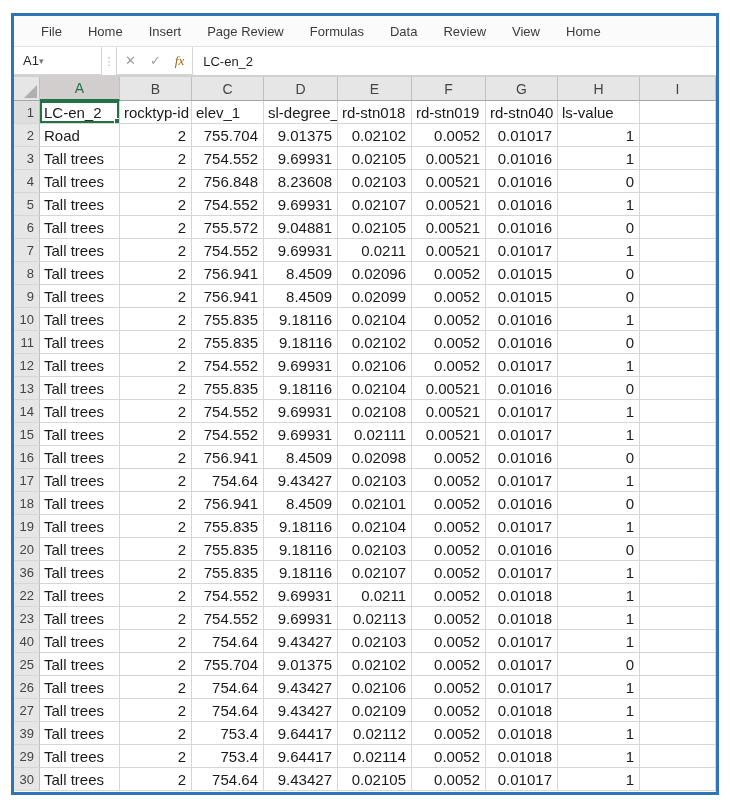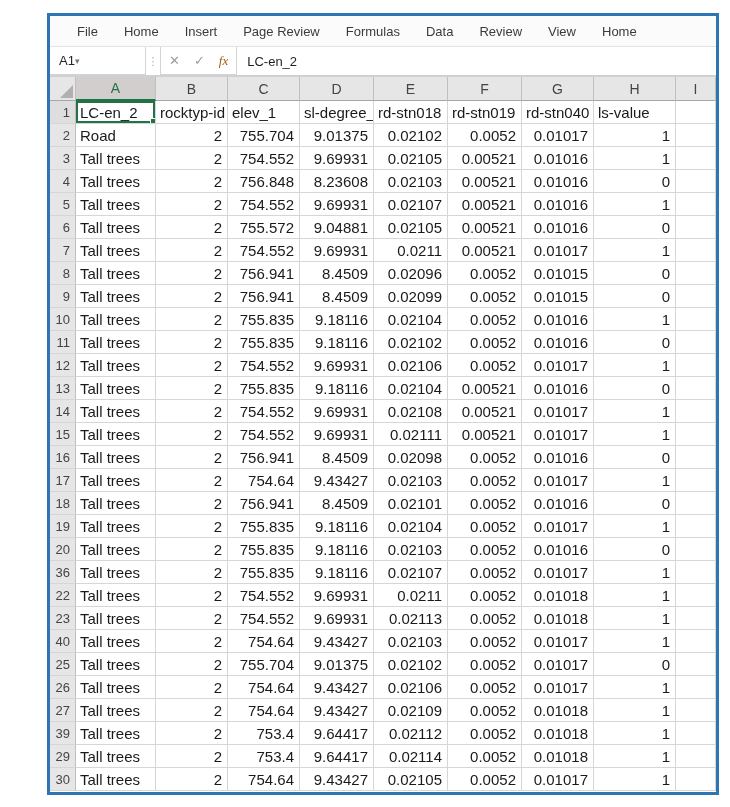--- a/index.html
+++ b/index.html
@@ -1,35 +1,35 @@
 <!DOCTYPE html>
 <html><head>
 <meta charset="utf-8">
 <style>
   * { margin:0; padding:0; box-sizing:border-box; }
   html,body { background:#fff; }
   body { font-family:"Liberation Sans","DejaVu Sans",sans-serif; }
   .page { position:relative; width:730px; height:807px; background:#fff; overflow:hidden; }
   .frame {
     position:absolute; left:11px; top:13px; right:11px; bottom:12px;
-    border:3px solid #2E75B6; background:#fff; display:flex; flex-direction:column; overflow:hidden;margin-left:36px;
+    border:3px solid #2E75B6; background:#fff; display:flex; flex-direction:column; overflow:hidden;
   }
   
   .menubar {
     height:31px; display:flex; align-items:center; background:#FBFBFB;
     border-bottom:1px solid #E3E3E3; padding-left:14px; flex:0 0 auto;
   }
   .menu-item { font-size:13px; color:#3b3b3b; padding:0 13px; cursor:default; white-space:nowrap; }
   
   .formula-row {
     height:30px; display:flex; align-items:stretch; background:#fff;
     border-bottom:2px solid #D0D0D0; flex:0 0 auto;
   }
   .name-box {
-    width:96px; display:flex; align-items:center; justify-content:flex-start;
+    width:88px; display:flex; align-items:center; justify-content:flex-start;
     border:1px solid #D4D4D4; border-left:none; border-top:none; padding:0 14px 0 9px;
     font-size:13px; color:#262626;
   }
   .name-caret { font-size:9px; color:#767676; }
   .dots { width:14px; display:flex; align-items:center; justify-content:center; color:#ACACAC; font-size:11px; letter-spacing:0; }
   .fx-box {
     display:flex; align-items:center; border:1px solid #D4D4D4; border-top:none;
     padding:0 8px; gap:14px;
   }
   .fx-x { color:#9c9c9c; font-size:13px; }

